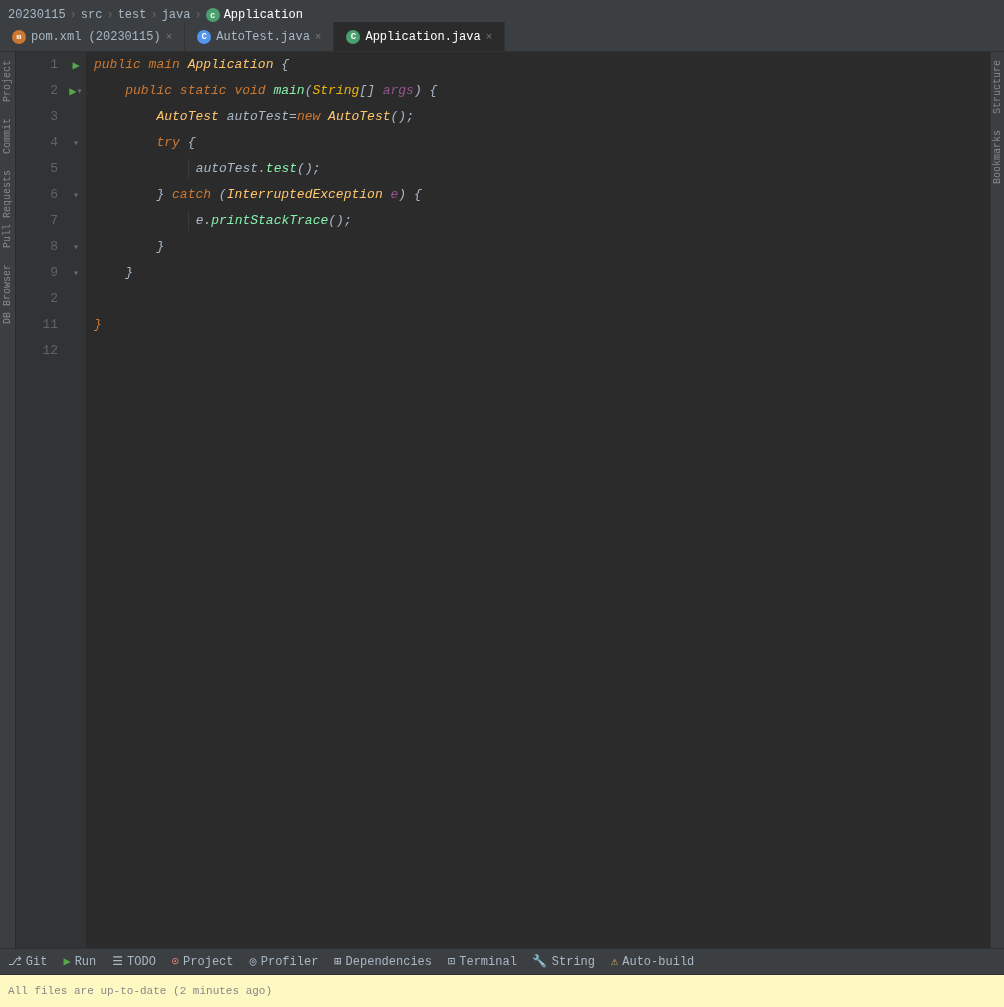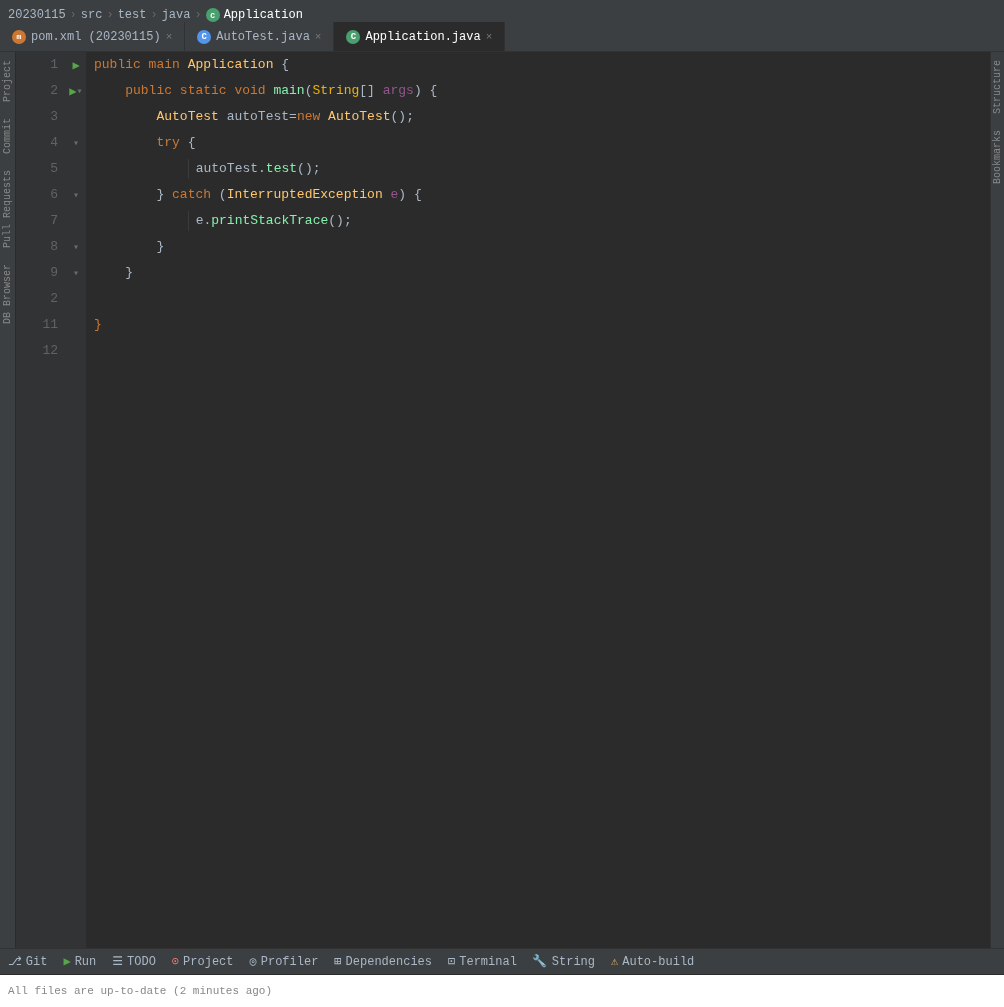--- a/index.html
+++ b/index.html
@@ -154,20 +154,21 @@
     .fold-icon {
       color: #6b6b6b;
       font-size: 10px;
       cursor: pointer;
     }
 
     .code-lines {
       flex: 1;
       padding: 0 8px;
       overflow: hidden;
+      font-style: italic;
     }
     .code-line {
       height: 26px;
       line-height: 26px;
       white-space: pre;
       display: flex;
       align-items: center;
     }
 
     
@@ -222,21 +223,21 @@
       color: #a9b7c6;
       cursor: pointer;
     }
     .toolbar-icon {
       font-size: 12px;
     }
 
     
     .status-bar {
       height: 22px;
-      background: #ffffff;
+      background: #fef9c3;
       display: flex;
       align-items: center;
       padding: 16px 8px;
       font-size: 11px;
       color: #888;
       flex-shrink: 0;
       border-top: 1px solid #2b2b2b;
     }
   </style>
 </head>

